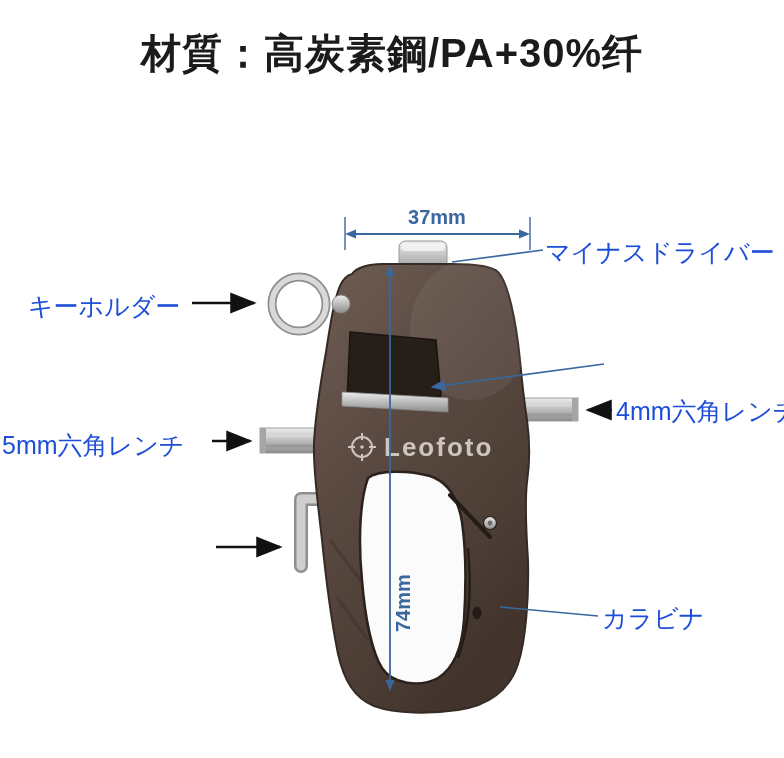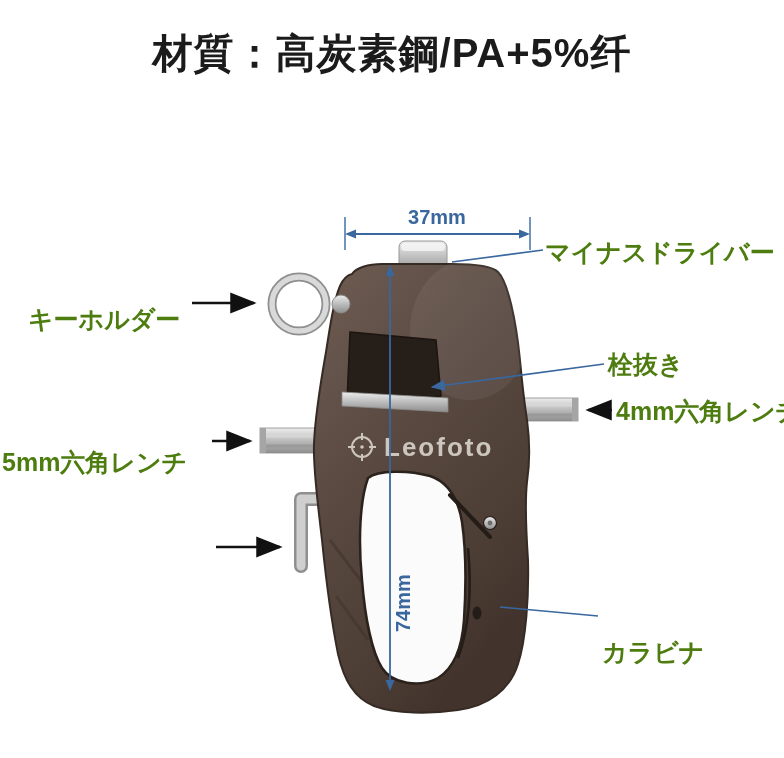--- a/index.html
+++ b/index.html
@@ -12,40 +12,40 @@
   }
   .title-block{
     position:absolute;top:22px;left:0;width:784px;
     text-align:center;color:#1b1b1b;
   }
   .title-line{
     font-size:40px;line-height:62px;font-weight:600;
     letter-spacing:1px;white-space:nowrap;
   }
   .callout{
-    position:absolute;font-size:25px;line-height:32px;color:#4d7c0f;
-    white-space:nowrap;font-weight:700;
+    position:absolute;font-size:25px;line-height:32px;color:#1d4ed8;
+    white-space:nowrap;font-weight:400;
   }
   svg{position:absolute;top:0;left:0;}
   .dim-text{
     font-family:"Liberation Sans","DejaVu Sans",sans-serif;
     font-size:20px;font-weight:600;fill:#39679e;
   }
   .logo-text{
     font-family:"Liberation Sans","DejaVu Sans",sans-serif;
     font-size:26px;font-weight:600;fill:#cdc6be;letter-spacing:2px;
   }
 </style>
 </head>
 <body>
 
 <div id="stage">
 
   <div class="title-block">
-    <div class="title-line">材質：高炭素鋼/PA+5%纤</div>
+    <div class="title-line">材質：高炭素鋼/PA+30%纤</div>
   </div>
 
   <svg width="784" height="758" viewBox="0 0 784 758">
     <defs>
       <linearGradient id="metalV" x1="0" y1="0" x2="0" y2="1">
         <stop offset="0" stop-color="#ededed"></stop>
         <stop offset="0.5" stop-color="#bcbcbc"></stop>
         <stop offset="1" stop-color="#8f8f8f"></stop>
       </linearGradient>
       <linearGradient id="bodyGrad" x1="0" y1="0" x2="0.55" y2="1">
@@ -158,19 +158,18 @@
     <line x1="604" y1="364" x2="432" y2="387" stroke="#39679e" stroke-width="1.6" marker-end="url(#arrowBlue)"></line>
     <line x1="598" y1="616" x2="500" y2="607" stroke="#39679e" stroke-width="1.6"></line>
 
     <line x1="192" y1="303" x2="254" y2="303" stroke="#111" stroke-width="2.4" marker-end="url(#arrowBlack)"></line>
     <line x1="212" y1="441" x2="250" y2="441" stroke="#111" stroke-width="2.4" marker-end="url(#arrowBlack)"></line>
     <line x1="216" y1="547" x2="280" y2="547" stroke="#111" stroke-width="2.4" marker-end="url(#arrowBlack)"></line>
     <line x1="612" y1="410" x2="588" y2="410" stroke="#111" stroke-width="2.4" marker-end="url(#arrowBlack)"></line>
   </svg>
 
   <div class="callout" style="left:545px;top:236px;">マイナスドライバー</div>
-  <div class="callout" style="left:28px;top:303px;">キーホルダー</div>
-  <div class="callout" style="left:608px;top:348px;">栓抜き</div>
+  <div class="callout" style="left:28px;top:290px;">キーホルダー</div>
   <div class="callout" style="left:616px;top:395px;">4mm六角レンチ</div>
-  <div class="callout" style="left:2px;top:446px;">5mm六角レンチ</div>
-  <div class="callout" style="left:602px;top:636px;">カラビナ</div>
+  <div class="callout" style="left:2px;top:429px;">5mm六角レンチ</div>
+  <div class="callout" style="left:602px;top:602px;">カラビナ</div>
 
 </div>
 
 </body></html>

